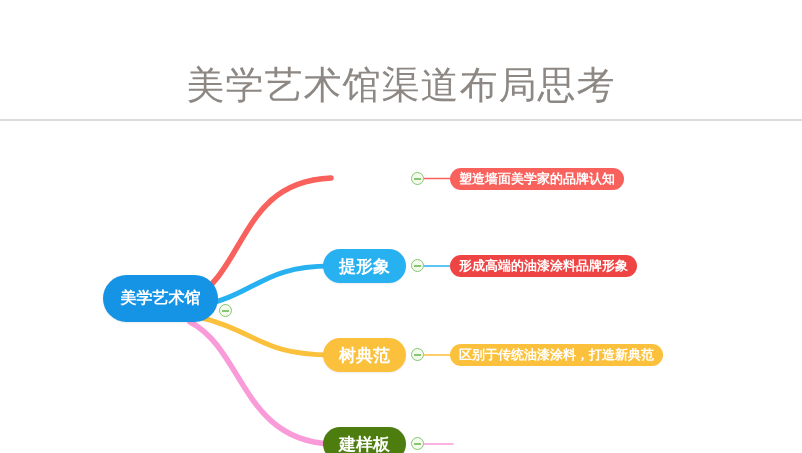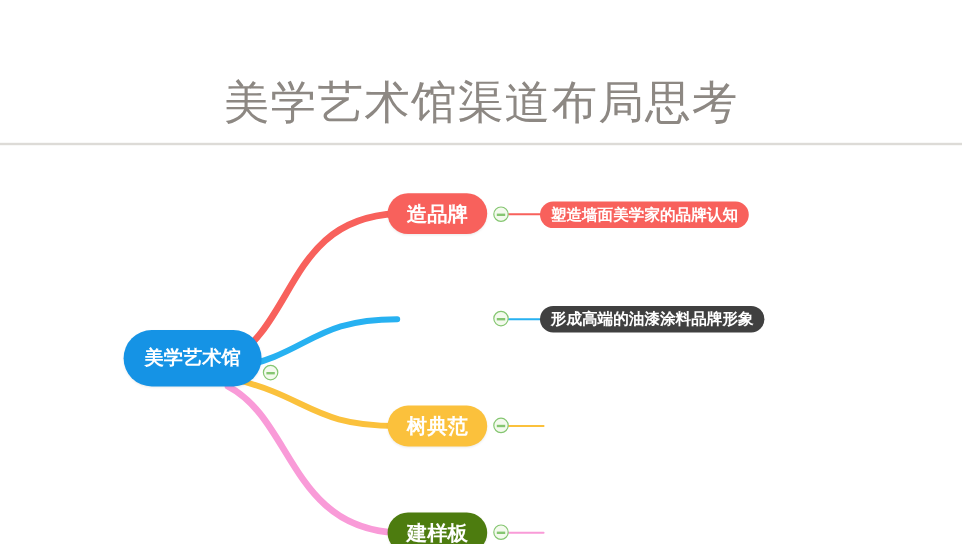--- a/index.html
+++ b/index.html
@@ -128,26 +128,27 @@
 
     <path class="child-line" stroke-width="1.6" d="M 424,134.5 L 453,134.5" stroke="#F8615C"></path>
     <path class="child-line" stroke-width="1.6" d="M 424,222 L 453,222" stroke="#27B1F1"></path>
     <path class="child-line" stroke-width="1.6" d="M 424,311 L 453,311" stroke="#FBC13C"></path>
     <path class="child-line" stroke-width="1.6" d="M 424,400 L 453,400" stroke="#F99BD8"></path>
   </svg>
 
   <div class="node root-node" style="background-color: rgb(21, 147, 229);">美学艺术馆</div>
   <div class="minus root-toggle"></div>
 
-  <div class="node branch-node row-0" style="background-color: rgb(248, 97, 92);">造品牌</div>
   <div class="minus branch-toggle row-0"></div>
   <div class="node child-node row-0" style="background-color: rgb(248, 97, 92);">塑造墙面美学家的品牌认知</div>
 
+  <div class="node branch-node row-1" style="background-color: rgb(39, 177, 241);">提形象</div>
   <div class="minus branch-toggle row-1"></div>
-  <div class="node child-node row-1" style="background-color: #404040;">形成高端的油漆涂料品牌形象</div>
+  <div class="node child-node row-1" style="background-color: #ef4444;">形成高端的油漆涂料品牌形象</div>
 
   <div class="node branch-node row-2" style="background-color: rgb(251, 193, 60);">树典范</div>
   <div class="minus branch-toggle row-2"></div>
+  <div class="node child-node row-2" style="background-color: rgb(251, 193, 60);">区别于传统油漆涂料，打造新典范</div>
 
   <div class="node branch-node row-3" style="background-color: #4d7c0f;">建样板</div>
   <div class="minus branch-toggle row-3"></div>
 
 </div>
 
 </body></html>

